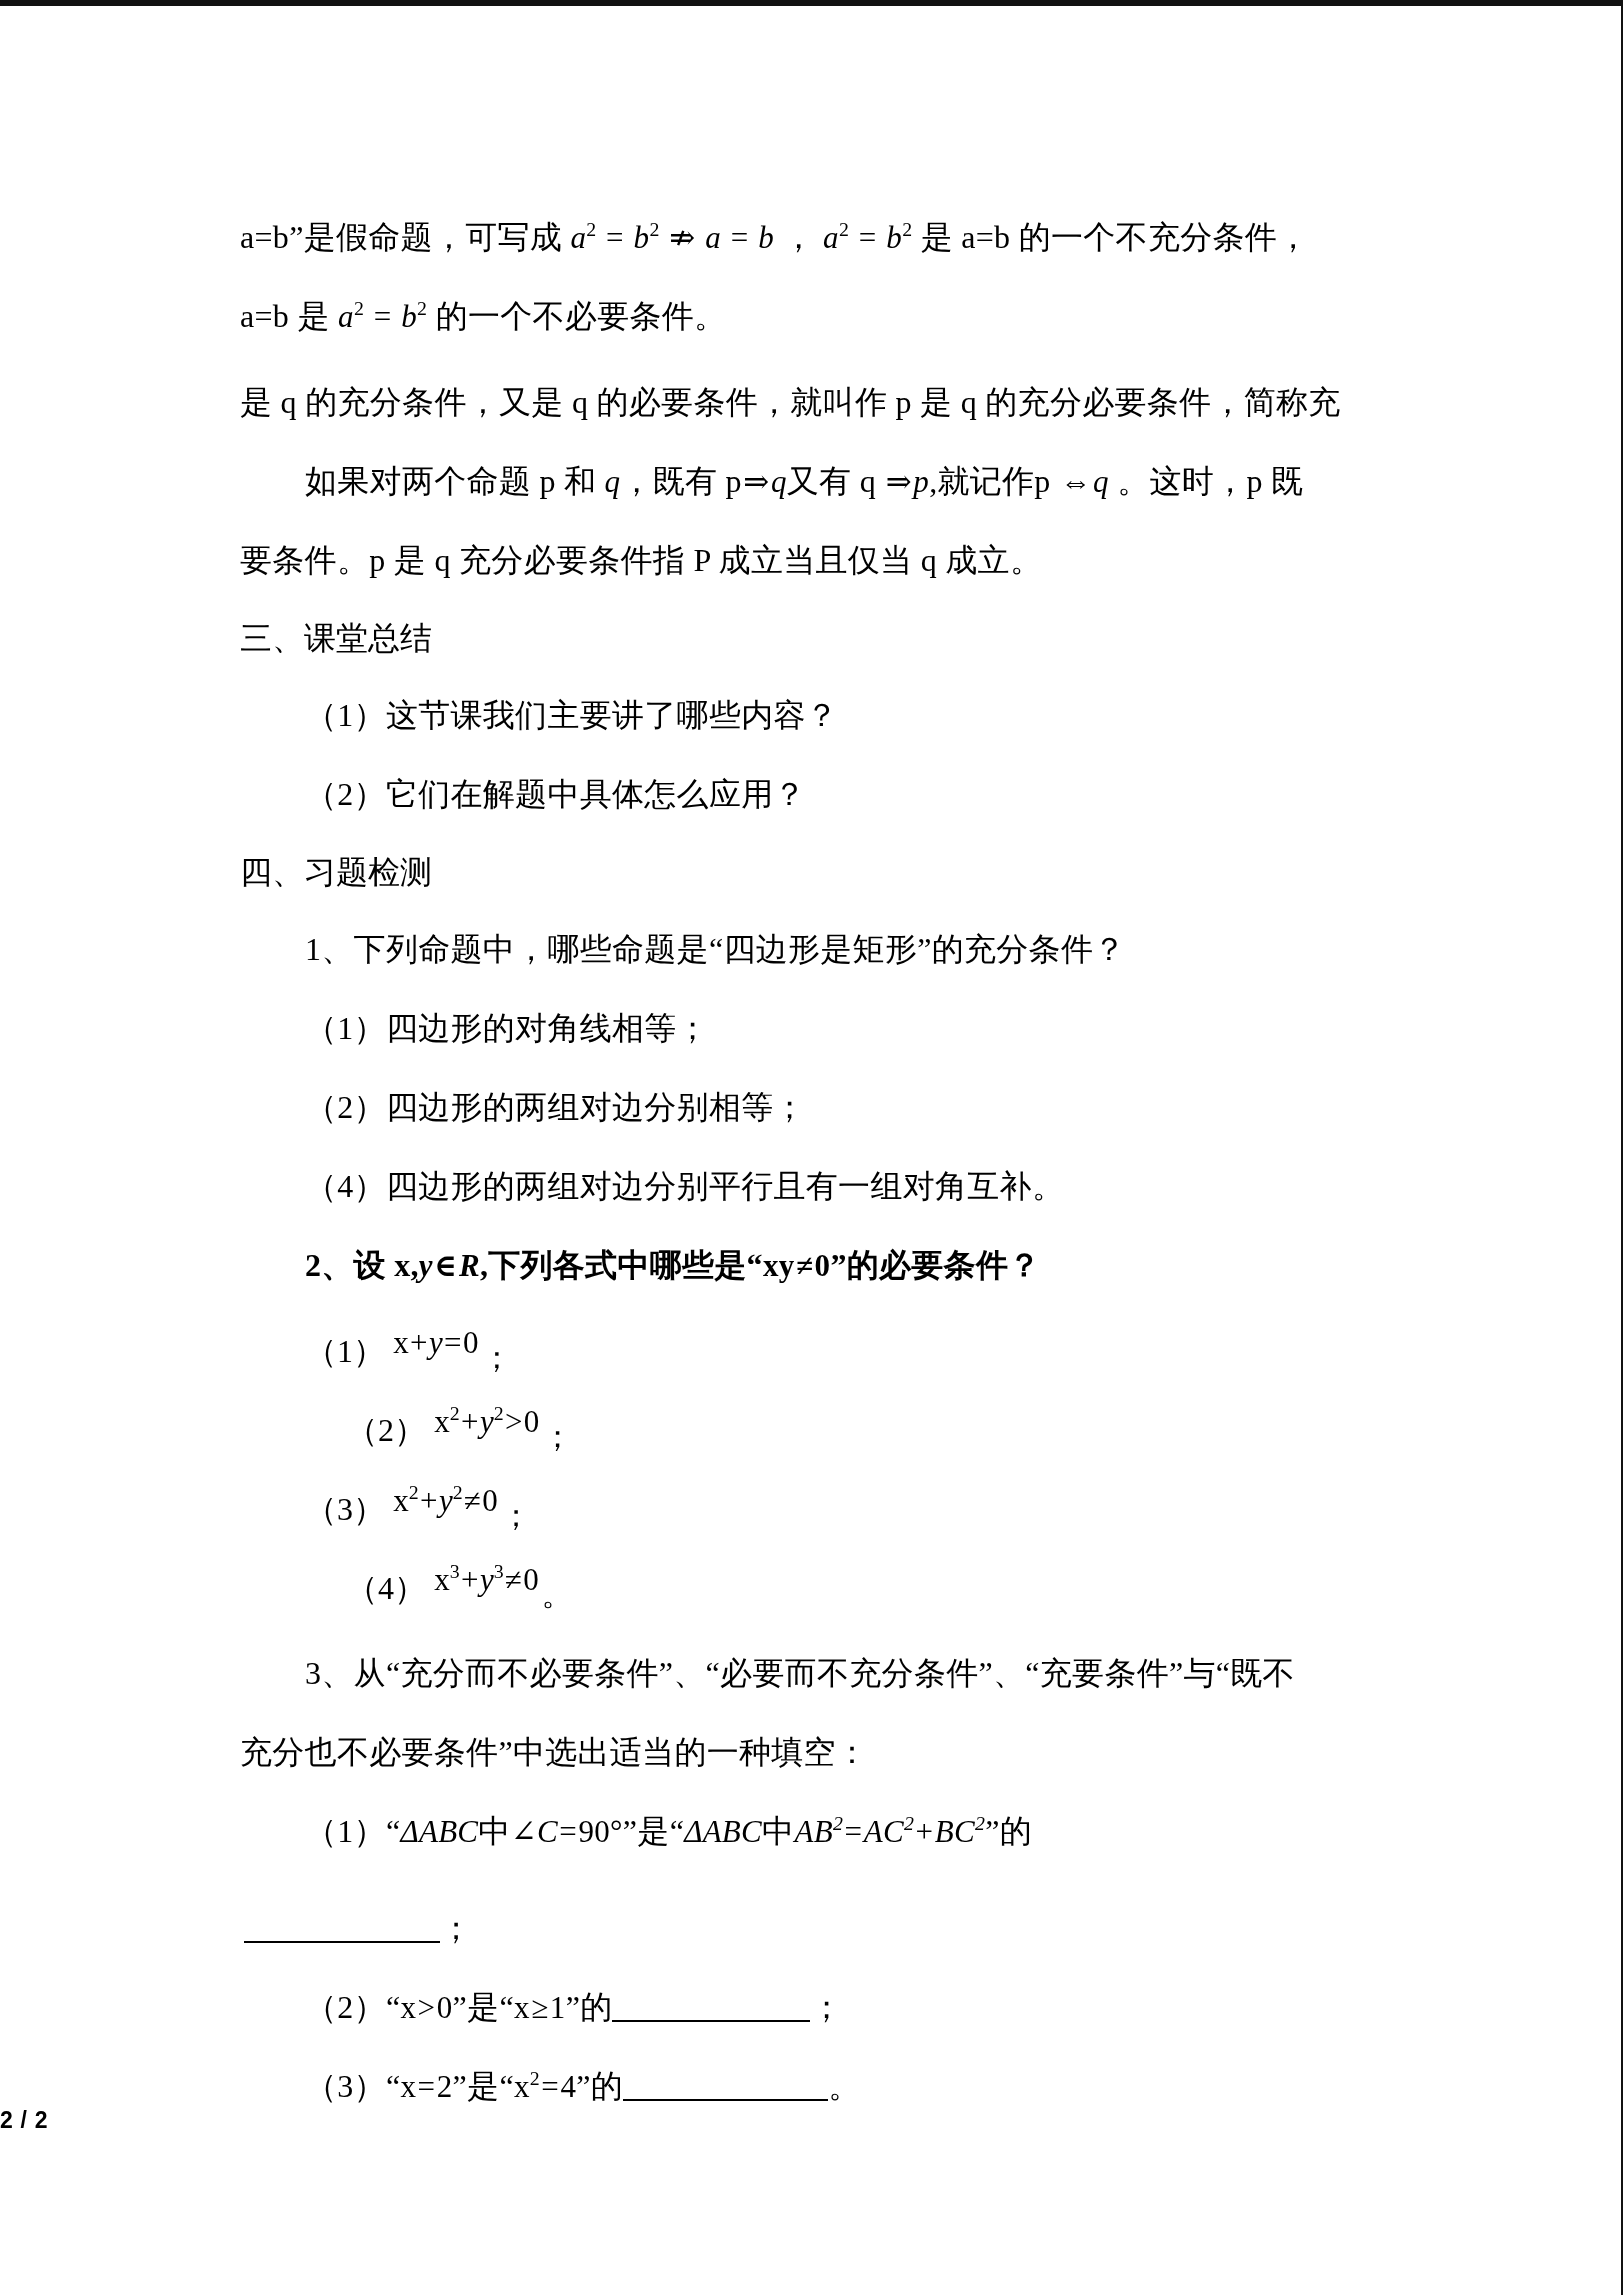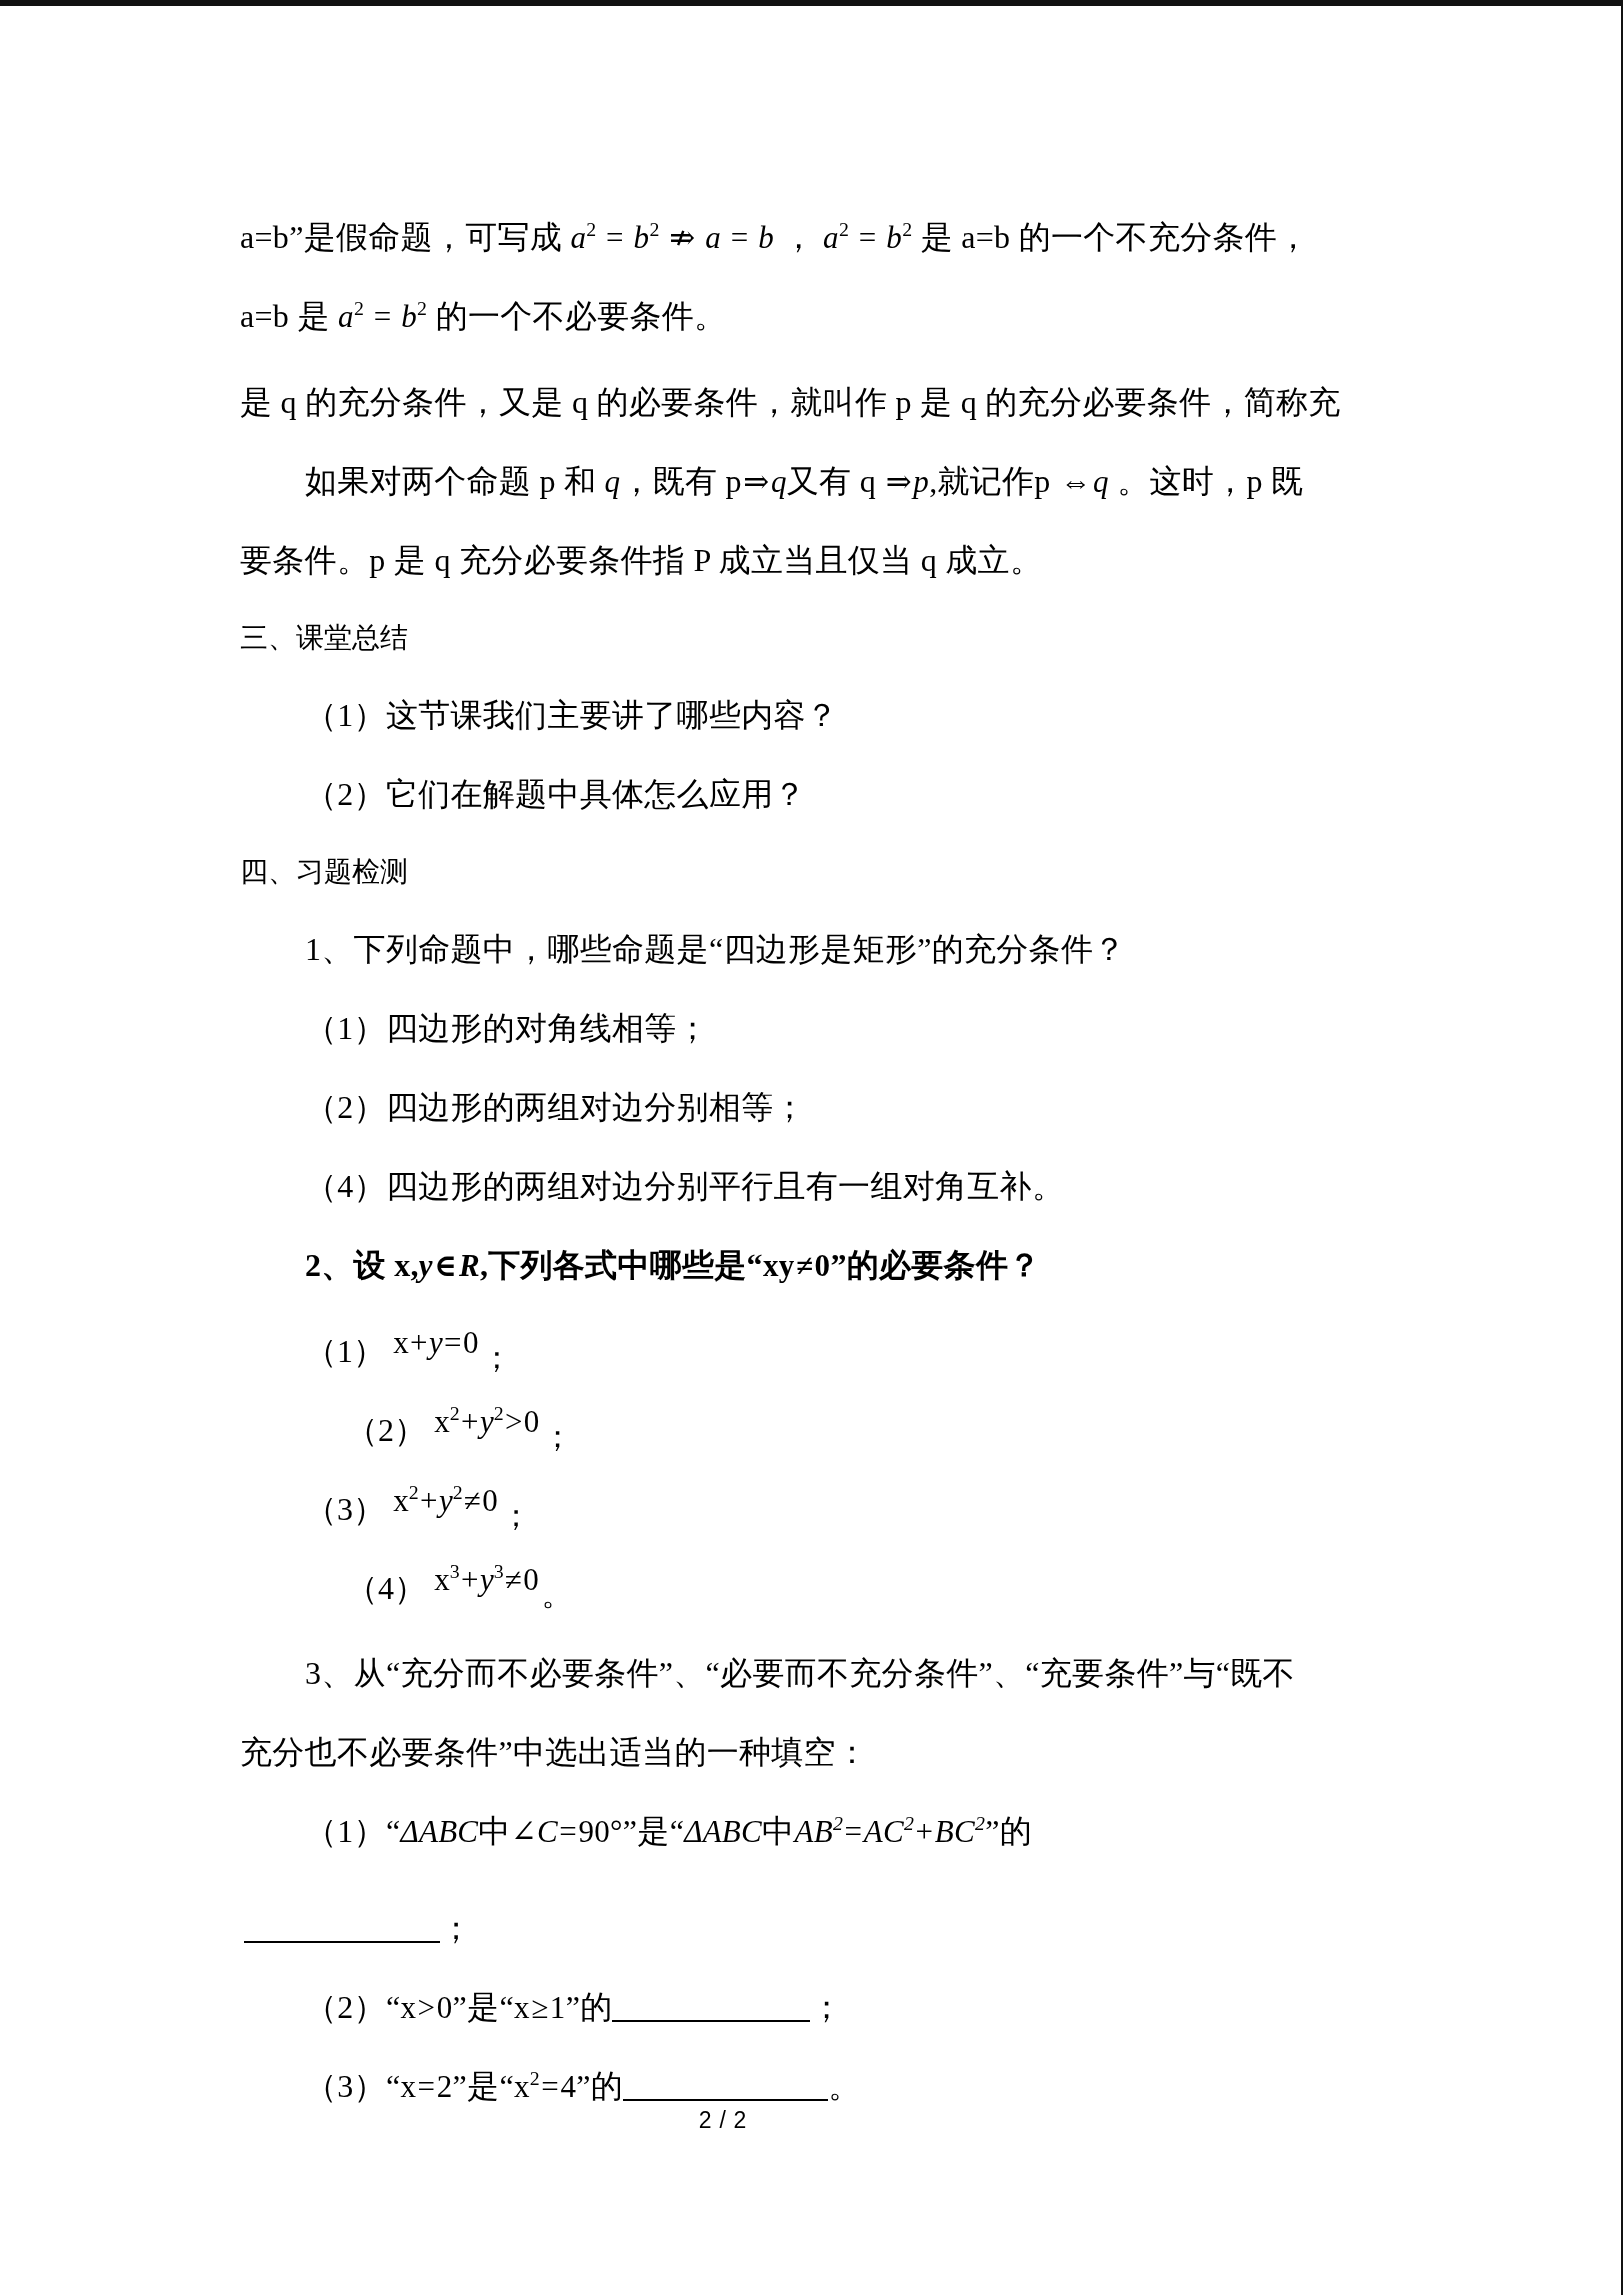--- a/index.html
+++ b/index.html
@@ -48,21 +48,21 @@
 
   
   .para {
     font-size: 32px;
     line-height: 79px;
     letter-spacing: 0.3px;
     white-space: nowrap;
   }
 
   .heading {
-    font-size: 28px;
+    font-size: 32px;
     line-height: 76px;
     white-space: nowrap;
   }
 
   
   .mi {
     font-family: "Liberation Serif", "DejaVu Serif", serif;
     font-style: italic;
     font-size: 31px;
   }
@@ -142,23 +142,22 @@
   
   .sp-sm { height: 6.8px; }
   .sp-md { height: 17.7px; }
 
   
   .footer {
     position: absolute;
     left: 0;
     top: 2107px;
     width: 1446px;
-    text-align: center;
     font-family: "Liberation Sans", "DejaVu Sans", sans-serif;
-    font-weight: normal;
+    font-weight: bold;
     font-size: 23px;
     letter-spacing: 0.7px;
     color: #000000;
   }
 </style>
 </head>
 <body>
 
 <div class="page">
   <div class="page-frame"></div>

